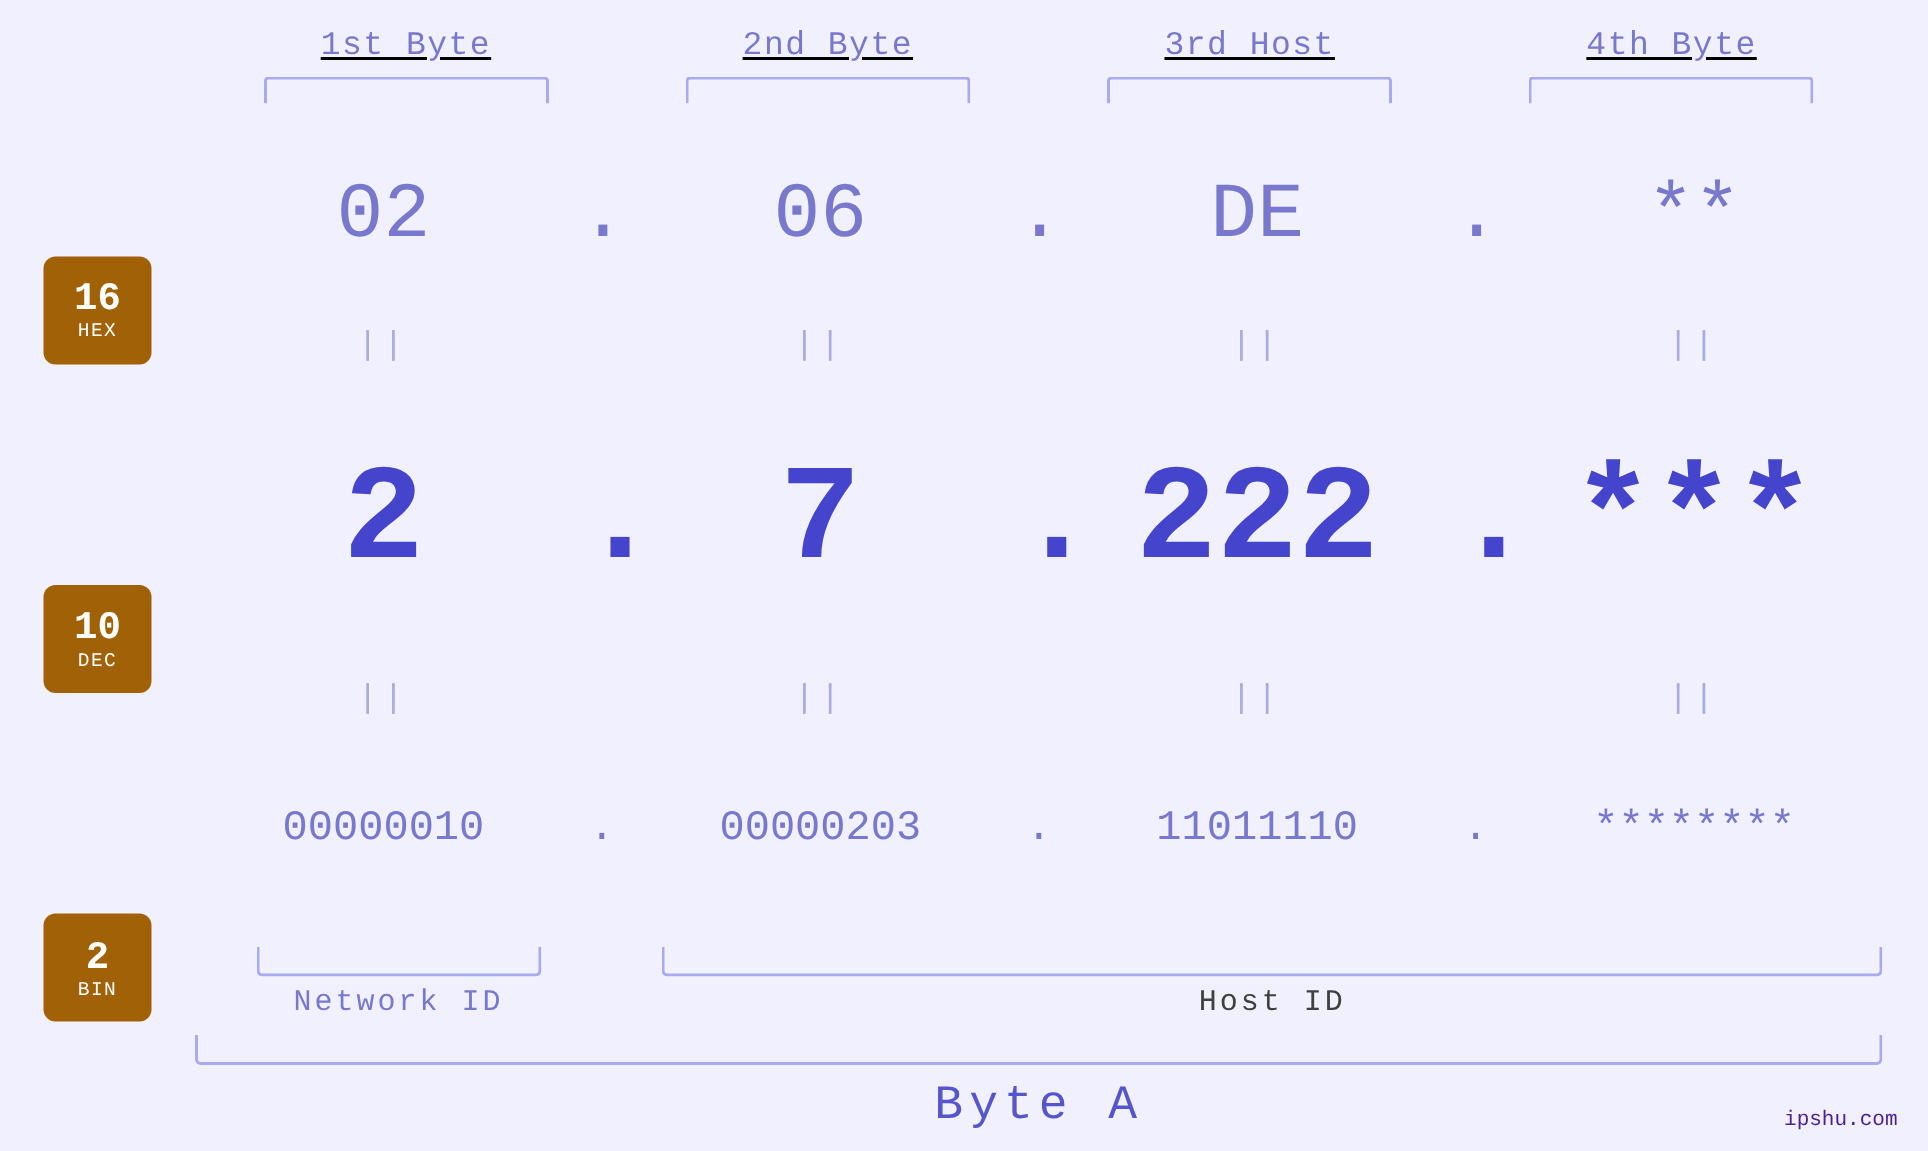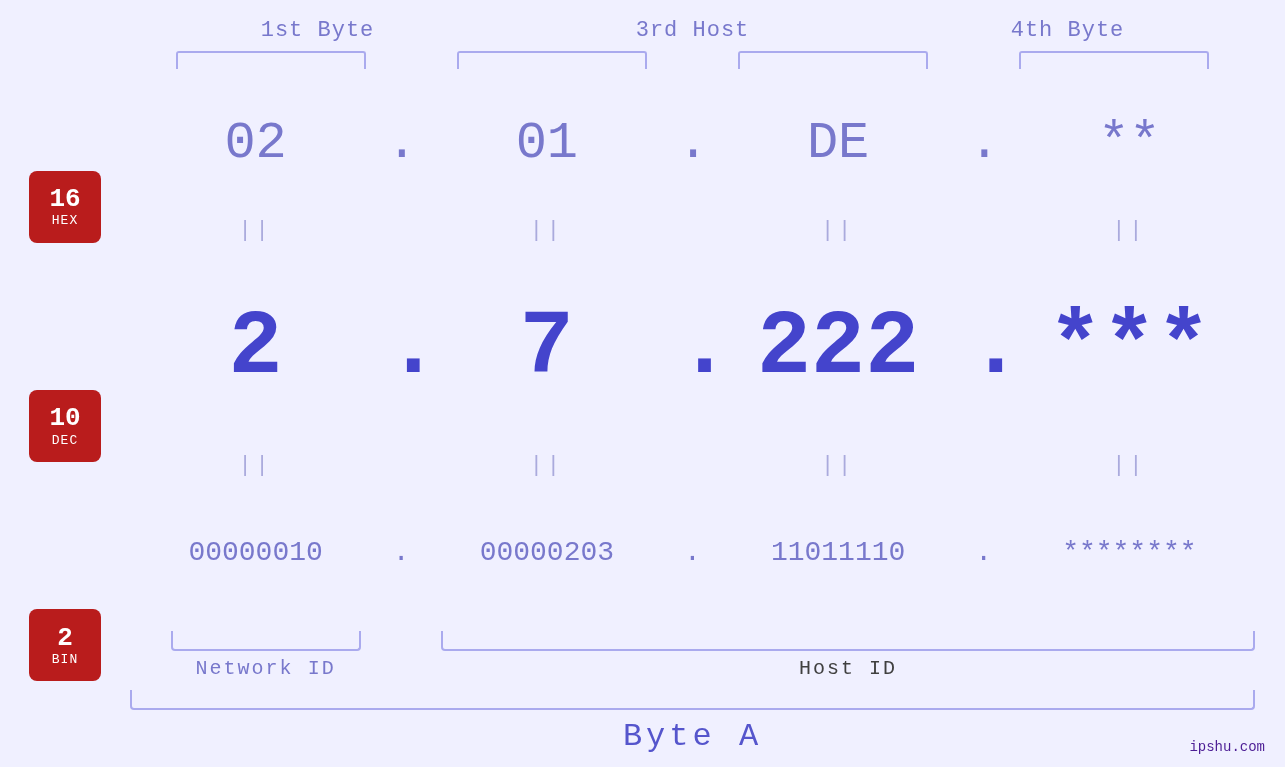--- a/index.html
+++ b/index.html
@@ -22,20 +22,21 @@
     }
 
     
     .byte-headers {
       display: flex;
       justify-content: flex-end;
       width: 100%;
       padding-top: 18px;
       padding-left: 130px;
       padding-right: 30px;
+      text-decoration: underline;
     }
 
     .byte-header {
       flex: 1;
       text-align: center;
       color: #7878cc;
       font-size: 22px;
       font-family: 'Courier New', Courier, monospace;
       letter-spacing: 1px;
     }
@@ -70,21 +71,21 @@
       display: flex;
       flex-direction: column;
       justify-content: space-around;
       align-items: center;
       padding: 20px 0;
     }
 
     .badge {
       width: 72px;
       height: 72px;
-      background: #b91c1c;
+      background: #a16207;
       border-radius: 8px;
       display: flex;
       flex-direction: column;
       align-items: center;
       justify-content: center;
       color: white;
       font-family: 'Courier New', Courier, monospace;
       margin-top: 16px;
     }
 
@@ -181,20 +182,21 @@
       flex-shrink: 0;
     }
   </style>
 </head>
 <body>
 
 <div class="main-container">
 
   <div class="byte-headers">
     <div class="byte-header">1st Byte</div>
+    <div class="byte-header">2nd Byte</div>
     <div class="byte-header">3rd Host</div>
     <div class="byte-header">4th Byte</div>
   </div>
 
   <div class="brackets-row">
     <div class="bracket-container">
       <div class="bracket-line" style="width:190px;"></div>
     </div>
     <div class="bracket-container">
       <div class="bracket-line" style="width:190px;"></div>
@@ -228,21 +230,21 @@
 
       <div style="flex:1; display:flex; align-items:center;">
         <div class="row-inner">
           <div class="cell-block">
             <span class="hex-value">02</span>
           </div>
           <div class="sep-block">
             <span class="dot-hex">.</span>
           </div>
           <div class="cell-block">
-            <span class="hex-value">01</span>
+            <span class="hex-value">06</span>
           </div>
           <div class="sep-block">
             <span class="dot-hex">.</span>
           </div>
           <div class="cell-block">
             <span class="hex-value">DE</span>
           </div>
           <div class="sep-block">
             <span class="dot-hex">.</span>
           </div>

